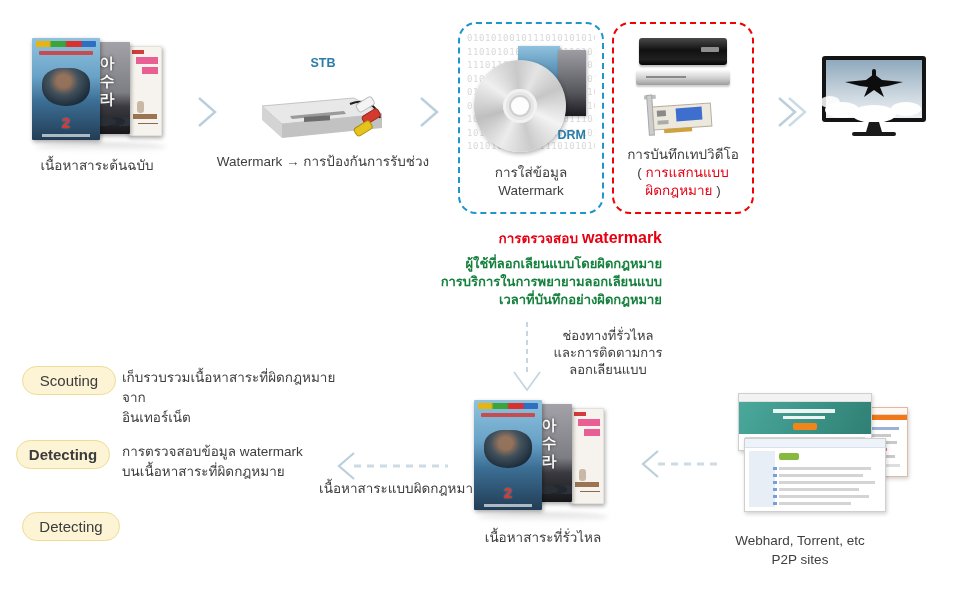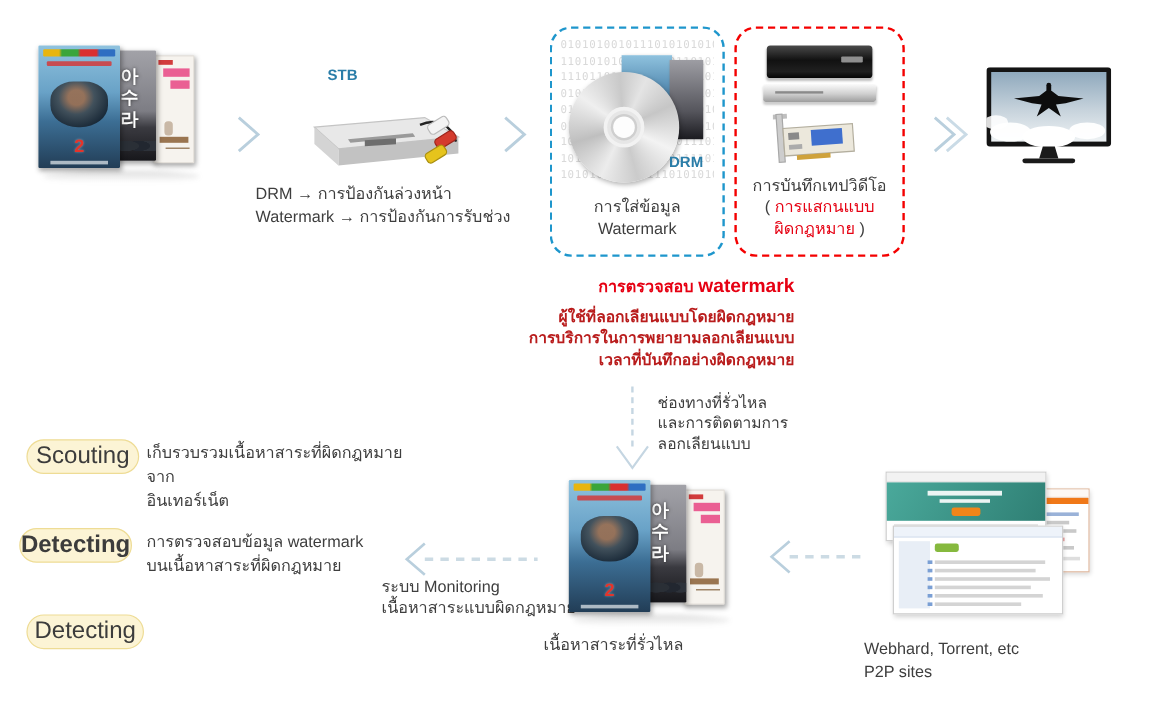--- a/index.html
+++ b/index.html
@@ -1,19 +1,19 @@
 <!DOCTYPE html>
 <html><head>
 <meta charset="utf-8">
 <style>
   html,body{margin:0;padding:0;background:#fff;}
   #canvas{position:relative;width:960px;height:600px;background:#fff;overflow:hidden;
           font-family:"Liberation Sans","DejaVu Sans",sans-serif;color:#3e3e3e;}
   .abs{position:absolute;}
-  .caption{position:absolute;color:#3e3e3e;font-size:13.5px;line-height:19px;}
+  .caption{position:absolute;text-align:center;color:#3e3e3e;font-size:13.5px;line-height:19px;}
   .caption-left{position:absolute;text-align:left;color:#3e3e3e;font-size:13.5px;line-height:20px;}
   .blue-tag{color:#2a7da8;font-size:12.5px;font-weight:bold;}
   .red-text{color:#e60012;margin-top:34px;}
 
   
   .poster-cluster{position:absolute;width:150px;height:108px;}
   .poster{position:absolute;box-shadow:1px 2px 4px rgba(0,0,0,.35);border-radius:1px;overflow:hidden;}
   .p-httyd{left:4px;top:2px;width:68px;height:102px;z-index:3;
     background:linear-gradient(180deg,#8fc2de 0%,#69a2c7 38%,#3c6e94 62%,#223d56 100%);}
   .pp-strip{position:absolute;left:4px;top:3px;width:60px;height:6px;
@@ -74,26 +74,26 @@
   .rb-caption{position:absolute;left:0;right:0;bottom:12px;text-align:center;font-size:13.5px;line-height:18px;}
 
   
   .tv{position:absolute;left:822px;top:56px;width:104px;height:96px;}
   .tv-caption{left:812px;top:160px;width:124px;}
 
   
   .check-block{position:absolute;left:400px;top:227px;width:262px;text-align:right;}
   .check-title{font-size:13.5px;font-weight:bold;color:#e60012;margin-bottom:6px;}
   .check-title .kw{font-size:16px;margin-left:4px;}
-  .check-line{font-size:13px;line-height:18px;color:#b91c1c;font-weight:bold;}
+  .check-line{font-size:13px;line-height:18px;color:#15803d;font-weight:bold;}
 
   
   .leak-text{left:548px;top:327px;width:120px;font-size:13px;line-height:17px;}
   .badge{position:absolute;width:92px;height:27px;border-radius:15px;background:#fcf4d5;
-    border:1px solid #eedc95;text-align:center;line-height:27px;font-size:20px;color:#3c3c3c;}
+    border:1px solid #eedc95;text-align:center;line-height:27px;font-size:15px;color:#3c3c3c;}
   .arrow1-caption{left:318px;top:480px;width:164px;font-size:13.5px;line-height:18px;}
 
   
   .site{position:absolute;background:#fff;border:1px solid #cfcfcf;box-shadow:1px 2px 4px rgba(0,0,0,.18);}
   .site-teal{left:738px;top:393px;width:132px;height:56px;z-index:2;}
   .st-head{height:7px;background:#f2f2f2;border-bottom:1px solid #e0e0e0;}
   .st-hero{position:relative;height:32px;background:linear-gradient(120deg,#4aa99b,#2f7f74);}
   .st-hero i{position:absolute;display:block;background:#fff;opacity:.9;}
   .st-t1{left:34px;top:7px;width:62px;height:4px;}
   .st-t2{left:44px;top:14px;width:42px;height:3px;opacity:.7;}
@@ -138,41 +138,41 @@
     </div>
     <div class="poster p-pink">
       <div class="pk-line0"></div>
       <div class="pk-line1"></div>
       <div class="pk-line2"></div>
       <div class="pk-person"></div>
       <div class="pk-bench"></div>
     </div>
     <div class="reflection" style="top:106px;"></div>
   </div>
+  <div class="caption" style="left:17px;top:156px;width:160px;">เนื้อหาสาระต้นฉบับ</div>
 
   <svg class="abs" style="left:194px;top:94px;" width="26" height="36">
     <polyline points="5,4 21,18 5,32" fill="none" stroke="#b9cfdd" stroke-width="2.4"></polyline>
   </svg>
 
   <div class="caption blue-tag" style="left:273px;top:54px;width:100px;">STB</div>
   <svg class="abs" style="left:246px;top:74px;" width="152" height="74">
     <polygon points="16,32 108,24 136,40 36,50" fill="#e8e8e8" stroke="#c4c4c4" stroke-width="1"></polygon>
     <polygon points="36,50 136,40 136,54 36,64" fill="#c2c2c2"></polygon>
     <polygon points="16,32 36,50 36,64 16,46" fill="#d4d4d4"></polygon>
     <polygon points="44,42 98,37 100,40 46,45" fill="#9a9a9a"></polygon>
     <rect x="58" y="47" width="26" height="5" fill="#6d6d6d" transform="skewY(-4)"></rect>
     <path d="M104,30 C118,24 130,30 134,44" fill="none" stroke="#222" stroke-width="2"></path>
     <g>
       <rect x="110" y="26" width="18" height="9" rx="3" fill="#f4f4f4" stroke="#bbb" transform="rotate(-32 119 30)"></rect>
       <rect x="116" y="38" width="18" height="9" rx="3" fill="#d43b2e" stroke="#9c251c" transform="rotate(-32 125 42)"></rect>
       <rect x="108" y="50" width="18" height="9" rx="3" fill="#e6c41c" stroke="#a98f10" transform="rotate(-32 117 54)"></rect>
     </g>
   </svg>
   <div class="caption" style="left:213px;top:152px;width:220px;">
-    <div>DRM → การป้องกันล่วงหน้า</div>
     <div>Watermark → การป้องกันการรับช่วง</div>
   </div>
 
   <svg class="abs" style="left:416px;top:94px;" width="26" height="36">
     <polyline points="5,4 21,18 5,32" fill="none" stroke="#b9cfdd" stroke-width="2.4"></polyline>
   </svg>
 
   <div class="dash-box box-blue">
     <div class="binary">0101010010111010101010
 1101010101011010110101
@@ -280,21 +280,20 @@
     <div>บนเนื้อหาสาระที่ผิดกฎหมาย</div>
   </div>
 
   <div class="badge" style="left:22px;top:512px;width:96px;">Detecting</div>
 
   <svg class="abs" style="left:334px;top:450px;" width="118" height="32">
     <line x1="20" y1="16" x2="114" y2="16" stroke="#ccdbe4" stroke-width="3" stroke-dasharray="7,6"></line>
     <polyline points="20,3 5,16 20,29" fill="none" stroke="#b9cfdd" stroke-width="2.2"></polyline>
   </svg>
   <div class="caption arrow1-caption">
-    <div>ระบบ Monitoring</div>
     <div>เนื้อหาสาระแบบผิดกฎหมาย</div>
   </div>
 
   <div class="poster-cluster" style="left:470px;top:398px;">
     <div class="poster p-httyd" style="height:110px;">
       <div class="pp-strip"></div>
       <div class="pp-redline"></div>
       <div class="pp-chars"></div>
       <div class="pp-title">2</div>
       <div class="pp-bottom"></div>

